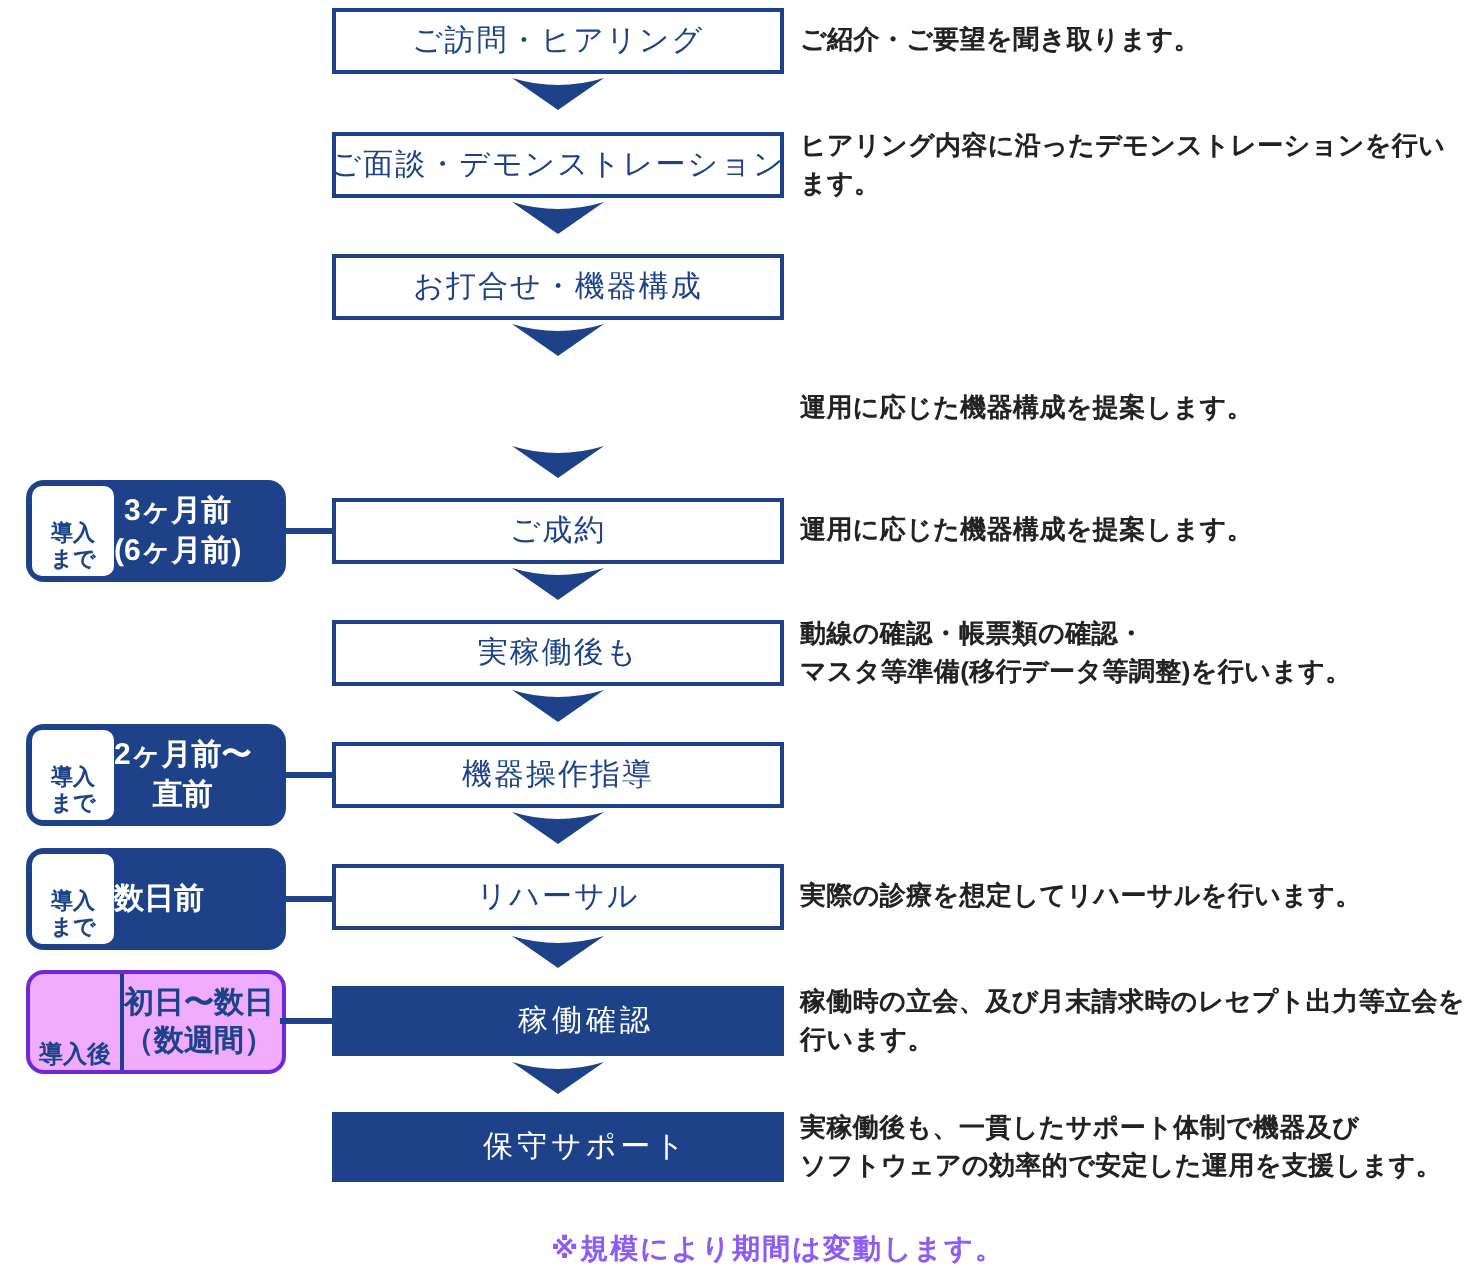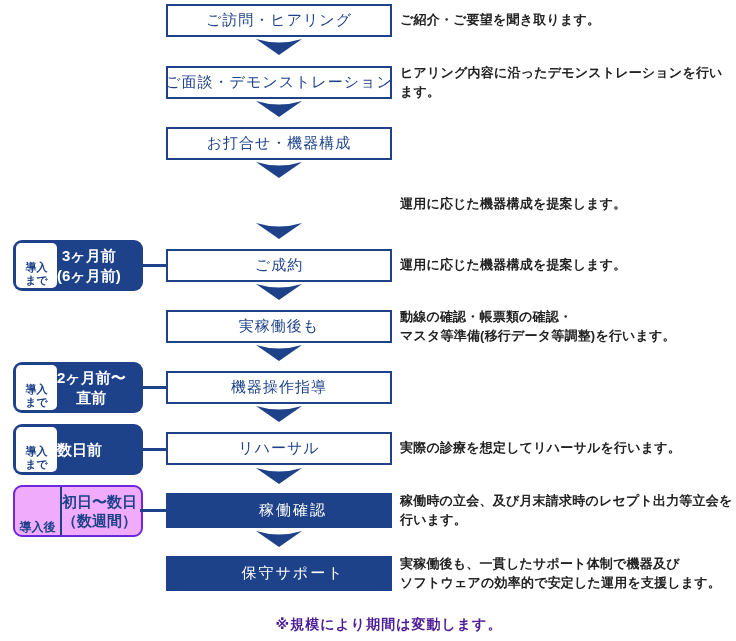--- a/index.html
+++ b/index.html
@@ -49,21 +49,21 @@
     display:flex;align-items:center;justify-content:flex-start;text-align:center;
   }
   .side-period span{color:#ffffff;font-weight:bold;font-size:15px;line-height:1.3;white-space:pre-line;}
   .side-yellow .side-period{left:47px;}
   .side-yellow .side-period span{color:#1d4289;}
   
   .connector{position:absolute;left:140px;width:28px;height:3px;background:#1d4289;}
   
   .footnote{
     position:absolute;left:166px;top:616px;width:446px;text-align:center;
-    color:#4c1d95;font-size:14px;font-weight:bold;letter-spacing:1px;
+    color:#8b5cf6;font-size:14px;font-weight:bold;letter-spacing:1px;
   }
 </style>
 </head>
 <body>
 
 <div class="canvas">
 
   <div class="box" style="top:4px">
     <span>ご訪問・ヒアリング</span>
   </div>

